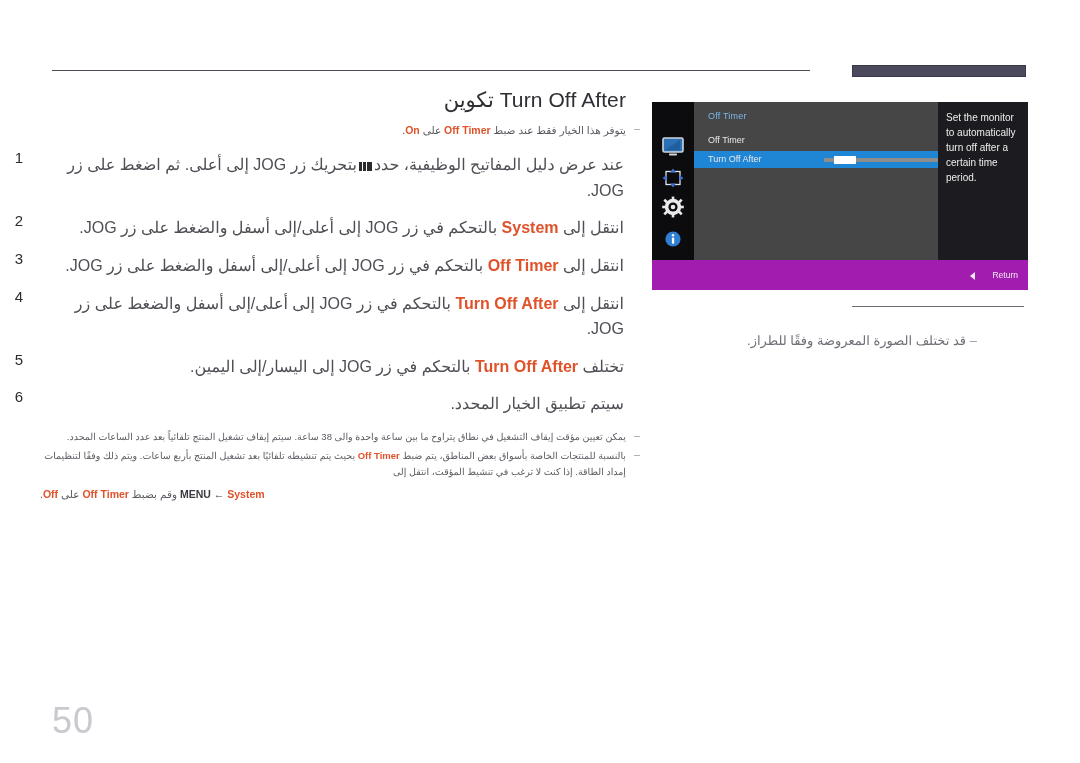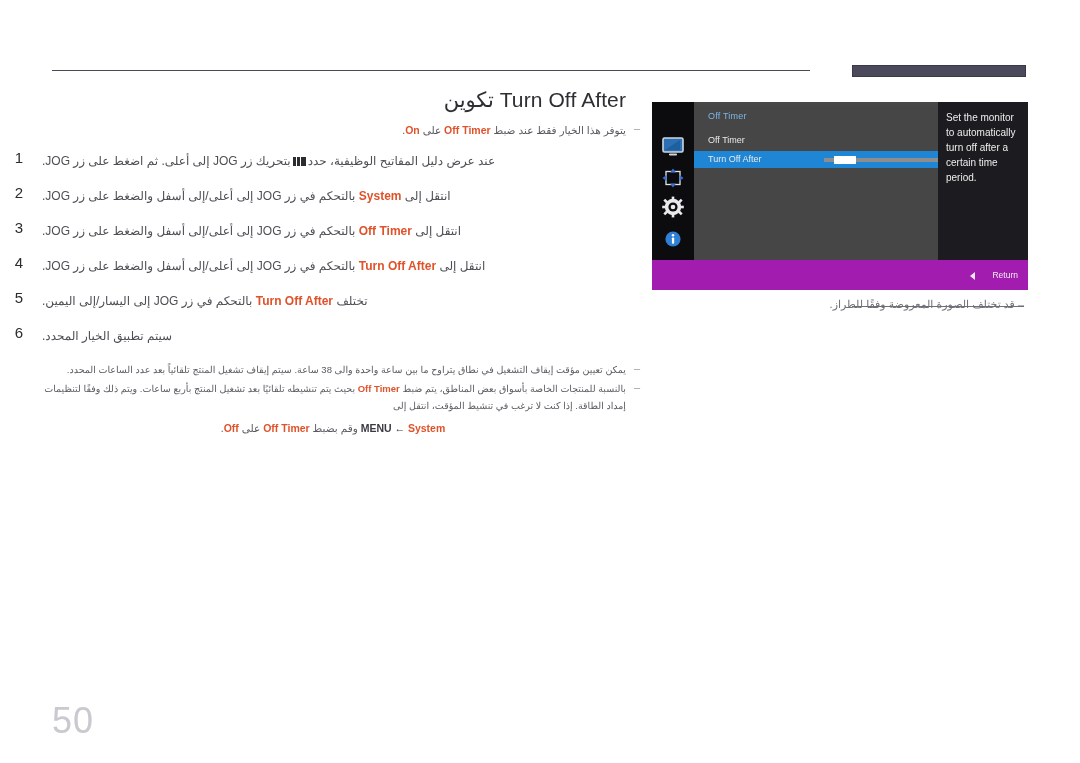--- a/index.html
+++ b/index.html
@@ -94,24 +94,24 @@
     width: 22px;
     text-align: center;
     font-size: 15px;
     color: #2b2b30;
     font-weight: 400;
   }
   .step-text {
     display: block;
     margin-left: 34px;
     margin-right: 24px;
-    font-size: 12px;
+    font-size: 16px;
     color: #4e4e55;
     line-height: 1.6;
-    text-align: left;
+    text-align: right;
   }
   .step-text .hl { color: #e0522a; font-weight: bold; }
   .step-text .key {
     display: inline-block;
     background: #2b2b30;
     color: #2b2b30;
     width: 13px;
     height: 9px;
     vertical-align: -1px;
     position: relative;
@@ -160,21 +160,21 @@
   }
   .footnote .hl { color: #e0522a; font-weight: bold; }
 
   .menu-path {
     margin-top: 8px;
     padding-right: 22px;
     padding-left: 40px;
     font-size: 10.5px;
     color: #4e4e55;
     direction: rtl;
-    text-align: center;
+    text-align: left;
     font-weight: bold;
   }
   .menu-path .hl { color: #e0522a; font-weight: bold; }
   .menu-path .kw { color: #3a3a42; font-weight: bold; }
   .menu-path .ar { font-weight: normal; color: #5a5a61; }
 
   
   .osd-wrap {
     position: absolute;
     left: 652px;
@@ -304,25 +304,25 @@
     position: absolute;
     left: 852px;
     top: 306px;
     width: 172px;
     height: 1px;
     background: #6e6e78;
   }
   .osd-caption {
     position: absolute;
     left: 700px;
-    top: 298px;
+    top: 333px;
     width: 324px;
-    text-align: right;
+    text-align: center;
     direction: rtl;
-    font-size: 11px;
+    font-size: 13px;
     color: #6f6f77;
   }
   .osd-caption .dash { color: #9a9aa2; }
 
   
   .page-num {
     position: absolute;
     left: 52px;
     top: 700px;
     font-size: 36px;

